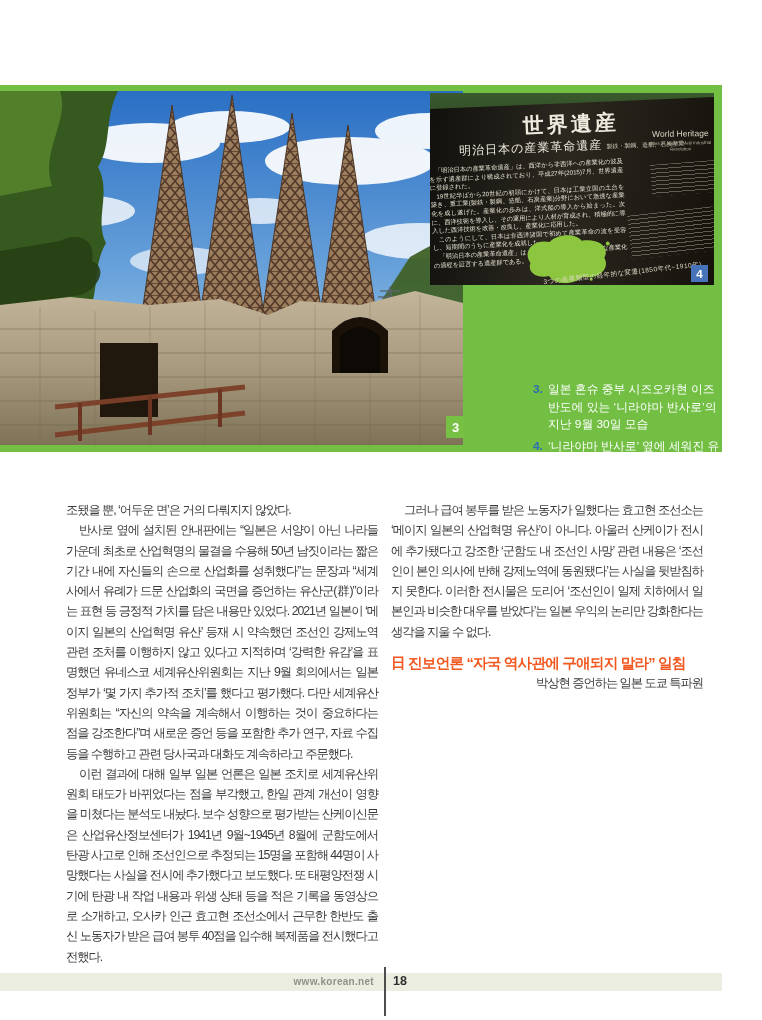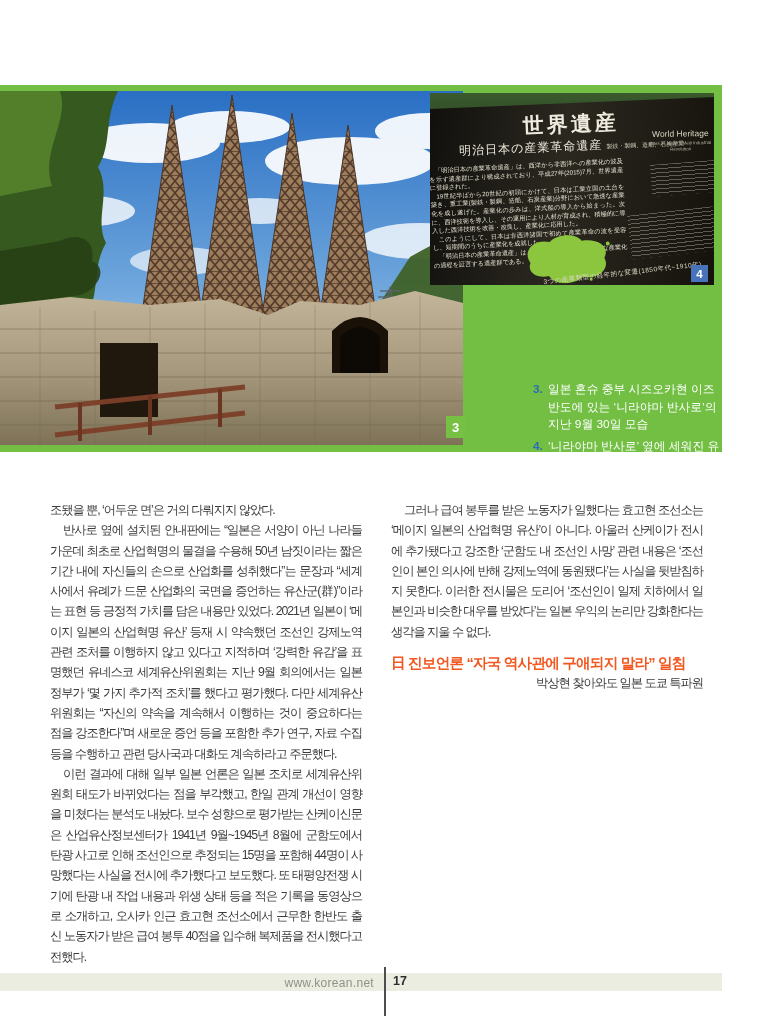--- a/index.html
+++ b/index.html
@@ -37,35 +37,35 @@
   .badge-3{position:absolute;left:446px;top:416px;width:19px;height:22px;background:#76c043;font-size:13px;}
   .badge-4{position:absolute;right:6px;bottom:3px;width:17px;height:17px;background:#4673b9;font-size:11.5px;}
 
   .captions{position:absolute;left:533px;top:381px;width:188px;color:#ffffff;}
   .caption{display:grid;grid-template-columns:15px 1fr;font-size:11.8px;line-height:17.5px;margin-bottom:4px;}
   .cap-num{color:#2d6db5;font-weight:bold;}
 
   
   .col{position:absolute;top:500px;width:312px;font-size:12.3px;line-height:20.3px;
        letter-spacing:-1.05px;color:#3b3b3b;text-align:justify;}
-  .col-left{left:50px;}
+  .col-left{left:66px;}
   .col-right{left:391px;}
   .col p{margin:0;text-indent:13px;}
   .col p.noindent{text-indent:0;}
   .subhead{margin:11px 0 0;font-size:14.6px;letter-spacing:-.8px;color:#f1571f;font-weight:bold;text-indent:0;}
   .byline{text-align:right;text-indent:0;margin-top:2px;}
   .endmark{display:inline-block;width:13px;height:13px;margin-left:4px;vertical-align:-2px;
            font-size:8.5px;font-weight:bold;color:#2d6db5;text-align:center;line-height:10px;
            letter-spacing:0;background:#fff;box-sizing:border-box;
            border:2px solid #f7b50a;border-top-color:#8dc63f;border-right-color:#3aa0d8;}
 
   
   .footer-band{position:absolute;left:0;top:973px;width:722px;height:18px;background:#ecede1;}
   .footer-url{position:absolute;left:180px;top:976px;width:194px;text-align:right;
-              font-size:12px;color:#8f9089;letter-spacing:.3px;}
+              font-size:10px;color:#8f9089;letter-spacing:.3px;font-weight:bold;}
   .footer-rule{position:absolute;left:384px;top:967px;width:2px;height:49px;background:#4d4d4d;}
   .footer-page{position:absolute;left:393px;top:974px;font-size:12.5px;font-weight:bold;color:#2e2e2e;}
 </style>
 </head>
 <body>
 
 <div class="page">
 
   <div class="green-band"></div>
 
@@ -173,21 +173,21 @@
 
   <div class="col col-left">
     <p class="noindent">조됐을 뿐, ‘어두운 면’은 거의 다뤄지지 않았다.</p>
     <p>반사로 옆에 설치된 안내판에는 “일본은 서양이 아닌 나라들 가운데 최초로 산업혁명의 물결을 수용해 50년 남짓이라는 짧은 기간 내에 자신들의 손으로 산업화를 성취했다”는 문장과 “세계사에서 유례가 드문 산업화의 국면을 증언하는 유산군(群)”이라는 표현 등 긍정적 가치를 담은 내용만 있었다. 2021년 일본이 ‘메이지 일본의 산업혁명 유산’ 등재 시 약속했던 조선인 강제노역 관련 조처를 이행하지 않고 있다고 지적하며 ‘강력한 유감’을 표명했던 유네스코 세계유산위원회는 지난 9월 회의에서는 일본 정부가 ‘몇 가지 추가적 조치’를 했다고 평가했다. 다만 세계유산위원회는 “자신의 약속을 계속해서 이행하는 것이 중요하다는 점을 강조한다”며 새로운 증언 등을 포함한 추가 연구, 자료 수집 등을 수행하고 관련 당사국과 대화도 계속하라고 주문했다.</p>
     <p>이런 결과에 대해 일부 일본 언론은 일본 조치로 세계유산위원회 태도가 바뀌었다는 점을 부각했고, 한일 관계 개선이 영향을 미쳤다는 분석도 내놨다. 보수 성향으로 평가받는 산케이신문은 산업유산정보센터가 1941년 9월~1945년 8월에 군함도에서 탄광 사고로 인해 조선인으로 추정되는 15명을 포함해 44명이 사망했다는 사실을 전시에 추가했다고 보도했다. 또 태평양전쟁 시기에 탄광 내 작업 내용과 위생 상태 등을 적은 기록을 동영상으로 소개하고, 오사카 인근 효고현 조선소에서 근무한 한반도 출신 노동자가 받은 급여 봉투 40점을 입수해 복제품을 전시했다고 전했다.</p>
   </div>
 
   <div class="col col-right">
     <p>그러나 급여 봉투를 받은 노동자가 일했다는 효고현 조선소는 ‘메이지 일본의 산업혁명 유산’이 아니다. 아울러 산케이가 전시에 추가됐다고 강조한 ‘군함도 내 조선인 사망’ 관련 내용은 ‘조선인이 본인 의사에 반해 강제노역에 동원됐다’는 사실을 뒷받침하지 못한다. 이러한 전시물은 도리어 ‘조선인이 일제 치하에서 일본인과 비슷한 대우를 받았다’는 일본 우익의 논리만 강화한다는 생각을 지울 수 없다.</p>
     <h2 class="subhead">日 진보언론 “자국 역사관에 구애되지 말라” 일침</h2>
-    <p class="byline">박상현 찾아와도 일본 도쿄 특파원</p>
+    <p class="byline">박상현 증언하는 일본 도쿄 특파원</p>
   </div>
 
   <div class="footer-band"></div>
   <span class="footer-url">www.korean.net</span>
   <div class="footer-rule"></div>
-  <span class="footer-page">17</span>
+  <span class="footer-page">18</span>
 
 </div>
 
 </body></html>

